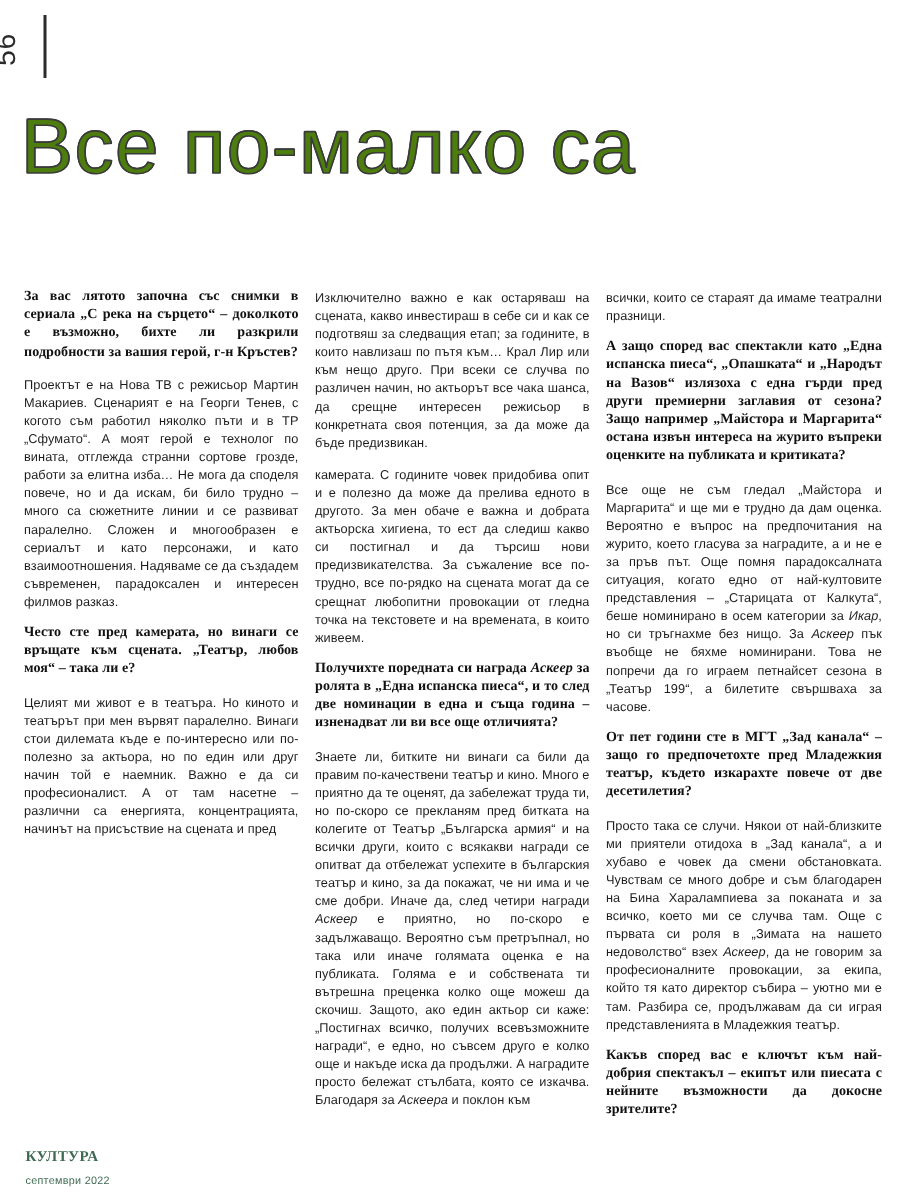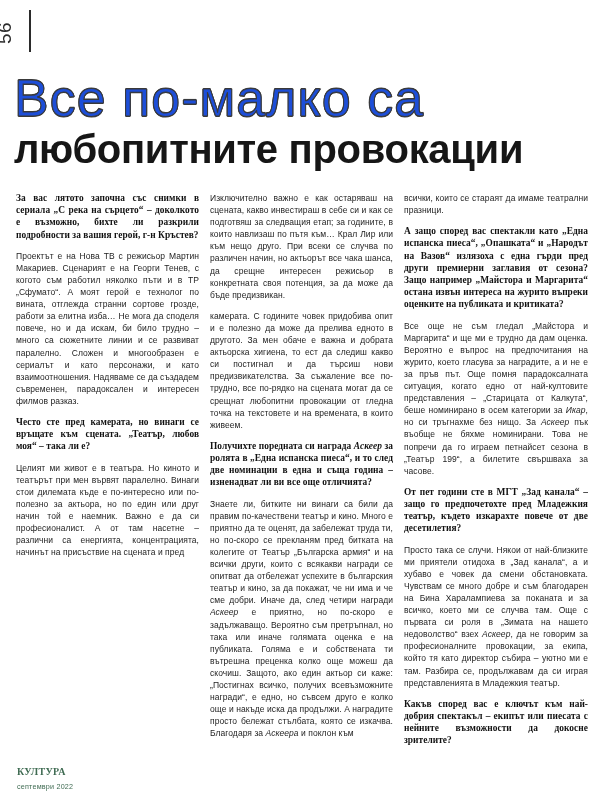--- a/index.html
+++ b/index.html
@@ -49,21 +49,21 @@
     position: absolute;
     left: 14px;
     top: 72px;
     width: 578px;
   }
   .headline-thin {
     font-family: "Liberation Sans", sans-serif;
     font-size: 52px;
     line-height: 52px;
     font-weight: 300;
-    color: #1d4ed8;
+    color: #4d7c0f;
     -webkit-text-stroke: 1px #3a3a3a;
     letter-spacing: 1px;
     white-space: nowrap;
     margin: 0;
     padding: 0;
     text-shadow:
       -0.6px 0 #3a3a3a, 0.6px 0 #3a3a3a,
       0 -0.6px #3a3a3a, 0 0.6px #3a3a3a;
   }
   .headline-bold {
@@ -159,21 +159,20 @@
 </head>
 <body>
 
 <div class="page-number-wrap">
   <div class="page-number">56</div>
   <div class="page-number-rule"></div>
 </div>
 
 <div class="headline">
   <div class="headline-thin">Все по-малко са</div>
-  <div class="headline-bold">любопитните провокации</div>
 </div>
 
 <div class="columns">
 
   <div class="col col1">
     <p class="q">За вас лятото започна със снимки в сериала „С река на сърцето“ – доколкото е възможно, бихте ли разкрили подробности за вашия герой, г-н Кръстев?</p>
     <p class="a">Проектът е на Нова ТВ с режисьор Мартин Макариев. Сценарият е на Георги Тенев, с когото съм работил няколко пъти и в ТР „Сфумато“. А моят герой е технолог по вината, отглежда странни сортове грозде, работи за елитна изба… Не мога да споделя повече, но и да искам, би било трудно – много са сюжетните линии и се развиват паралелно. Сложен и многообразен е сериалът и като персонажи, и като взаимоотношения. Надяваме се да създадем съвременен, парадоксален и интересен филмов разказ.</p>
     <p class="q">Често сте пред камерата, но винаги се връщате към сцената. „Театър, любов моя“ – така ли е?</p>
     <p class="a tight">Целият ми живот е в театъра. Но киното и театърът при мен вървят паралелно. Винаги стои дилемата къде е по-интересно или по-полезно за актьора, но по един или друг начин той е наемник. Важно е да си професионалист. А от там насетне – различни са енергията, концентрацията, начинът на присъствие на сцената и пред</p>
   </div>

